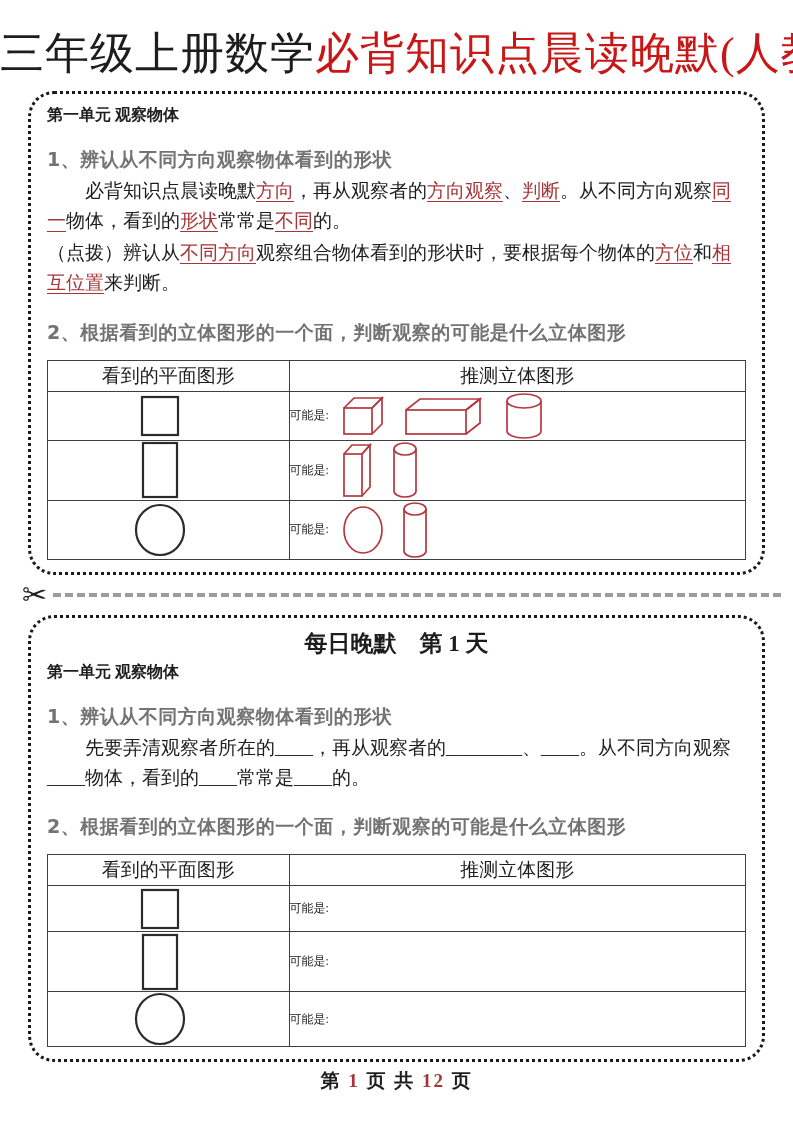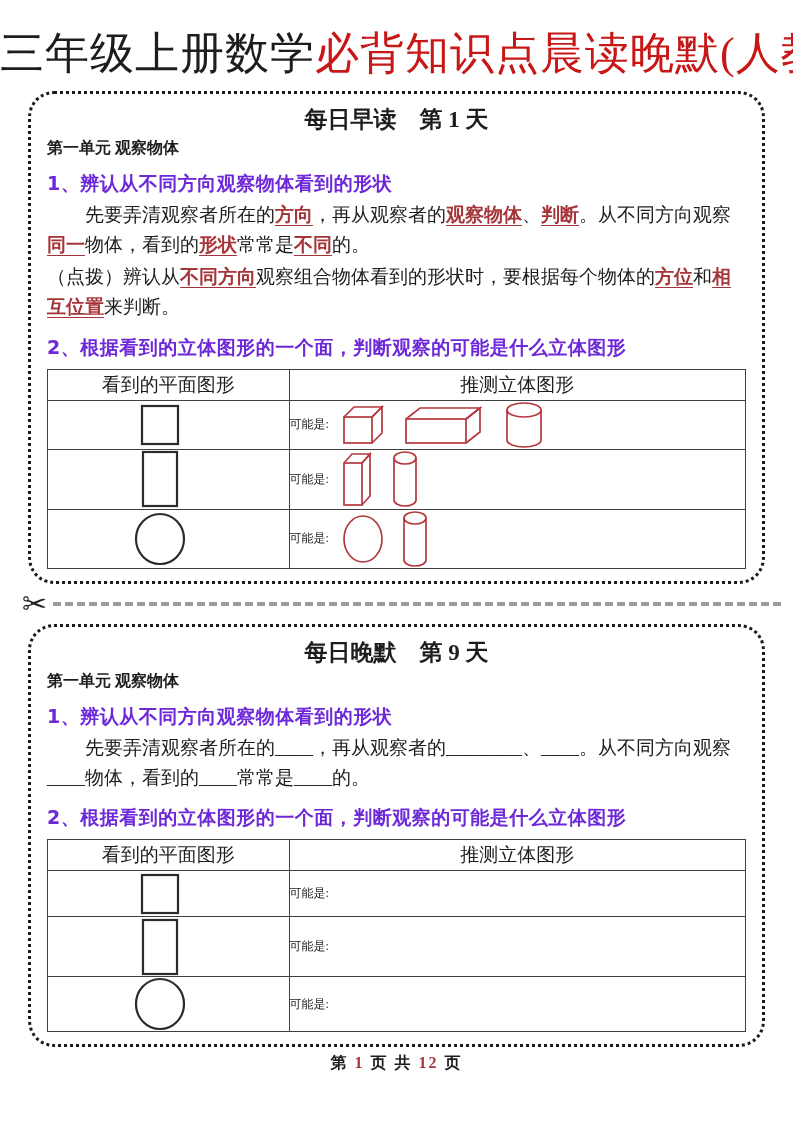--- a/index.html
+++ b/index.html
@@ -13,58 +13,57 @@
     padding:24px 0 8px;letter-spacing:1px;white-space:nowrap;
   }
   .title-red{color:#c81717;}
   .section-box{
     margin:0 28px;border:3px dotted #1a1a1a;border-radius:26px;
     padding:8px 16px 12px;background:#ffffff;
   }
   .sec-title{text-align:center;font-size:23px;font-weight:700;margin:2px 0 0;}
   .sec-sub{text-align:left;font-size:16px;font-weight:700;margin:3px 0 2px;}
   .blue-head{
-    color:#6d28d9;font-size:19px;font-weight:700;margin:12px 0 3px;
+    color:#737373;font-size:19px;font-weight:700;margin:21px 0 3px;
     font-family:"DejaVu Sans","Liberation Sans",sans-serif;letter-spacing:0.5px;
   }
   .para{font-size:19px;line-height:1.6;margin:1px 0;}
   .para.indent{text-indent:2em;}
   .red{color:#a53538;}
-  .under{text-decoration:underline;text-underline-offset:4px;text-decoration-thickness:1.4px;font-weight:bold;}
-  table.qa{width:100%;border-collapse:collapse;margin-top:8px;table-layout:fixed;}
+  .under{text-decoration:underline;text-underline-offset:4px;text-decoration-thickness:1.4px;}
+  table.qa{width:100%;border-collapse:collapse;margin-top:14px;table-layout:fixed;}
   .qa th,.qa td{border:1.6px solid #3f3f3f;padding:0;}
   .qa th{font-size:19px;font-weight:400;height:30px;text-align:center;}
   .qa col.c1{width:34.6%;}
   .qa tr.r1{height:46px;}
   .qa tr.r2{height:60px;}
   .qa tr.r3{height:54px;}
   .plane-cell{text-align:center;vertical-align:middle;}
   .solid-cell{padding:2px 8px 2px 12px;font-size:12px;vertical-align:middle;}
   .answer-label{margin-right:12px;vertical-align:middle;}
   .shape{display:inline-block;vertical-align:middle;margin-right:16px;line-height:0;}
   .cut-divider{display:flex;align-items:center;height:36px;margin:2px 12px 2px 22px;}
   .scissors{font-size:30px;color:#222;margin-right:6px;line-height:1;
             font-family:"DejaVu Sans","Liberation Sans",sans-serif;}
   .dash-line{flex:1;border-top:4px dashed #9c9c9c;height:0;}
-  .footer{text-align:center;font-size:16px;font-weight:700;margin-top:6px;letter-spacing:2px;}
+  .footer{text-align:center;font-size:19px;font-weight:700;margin-top:6px;letter-spacing:2px;}
 </style>
 </head>
 <body>
 
 <div class="page">
 
   <div class="main-title">
     <span>三年级上册数学</span><span class="title-red">必背知识点晨读晚默(人教)</span>
   </div>
 
   <div class="section-box">
-    <div class="sec-title">每日早读　第 1 天</div>
     <div class="sec-sub">第一单元 观察物体</div>
     <div class="blue-head">1、辨认从不同方向观察物体看到的形状</div>
-    <div class="para indent"><span>先要弄清观察者所在的</span><span class="red under">方向</span><span>，再从观察者的</span><span class="red under">观察物体</span><span>、</span><span class="red under">判断</span><span>。从不同方向观察</span><span class="red under">同一</span><span>物体，看到的</span><span class="red under">形状</span><span>常常是</span><span class="red under">不同</span><span>的。</span></div>
+    <div class="para indent"><span>必背知识点晨读晚默</span><span class="red under">方向</span><span>，再从观察者的</span><span class="red under">方向观察</span><span>、</span><span class="red under">判断</span><span>。从不同方向观察</span><span class="red under">同一</span><span>物体，看到的</span><span class="red under">形状</span><span>常常是</span><span class="red under">不同</span><span>的。</span></div>
     <div class="para"><span>（点拨）辨认从</span><span class="red under">不同方向</span><span>观察组合物体看到的形状时，要根据每个物体的</span><span class="red under">方位</span><span>和</span><span class="red under">相互位置</span><span>来判断。</span></div>
     <div class="blue-head">2、根据看到的立体图形的一个面，判断观察的可能是什么立体图形</div>
     <table class="qa">
       <colgroup>
           <col class="c1">
           <col>
         </colgroup>
       <thead>
         <tr>
           <th>看到的平面图形</th>
@@ -122,21 +121,21 @@
         </tbody>
     </table>
   </div>
 
   <div class="cut-divider">
     <span class="scissors">✂</span>
     <span class="dash-line"></span>
   </div>
 
   <div class="section-box">
-    <div class="sec-title">每日晚默　第 9 天</div>
+    <div class="sec-title">每日晚默　第 1 天</div>
     <div class="sec-sub">第一单元 观察物体</div>
     <div class="blue-head">1、辨认从不同方向观察物体看到的形状</div>
     <div class="para indent"><span>先要弄清观察者所在的____，再从观察者的________、____。从不同方向观察____物体，看到的____常常是____的。</span></div>
     <div class="blue-head">2、根据看到的立体图形的一个面，判断观察的可能是什么立体图形</div>
     <table class="qa">
       <colgroup>
           <col class="c1">
           <col>
         </colgroup>
       <thead>

